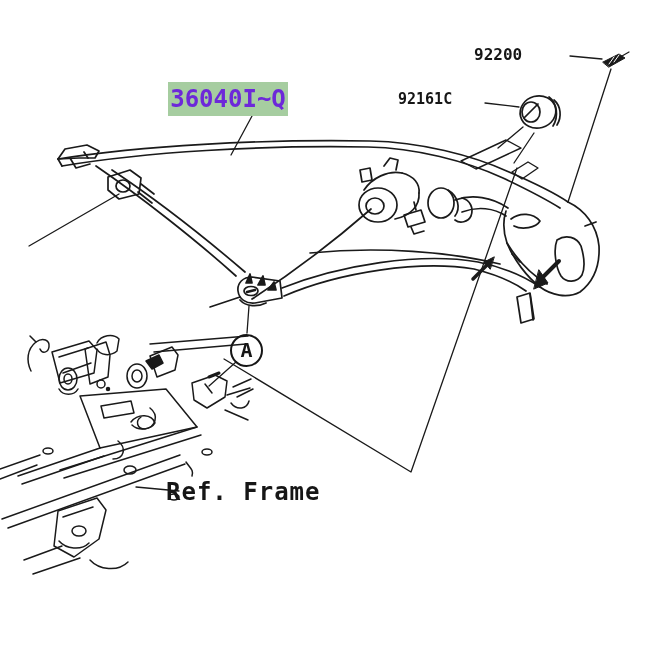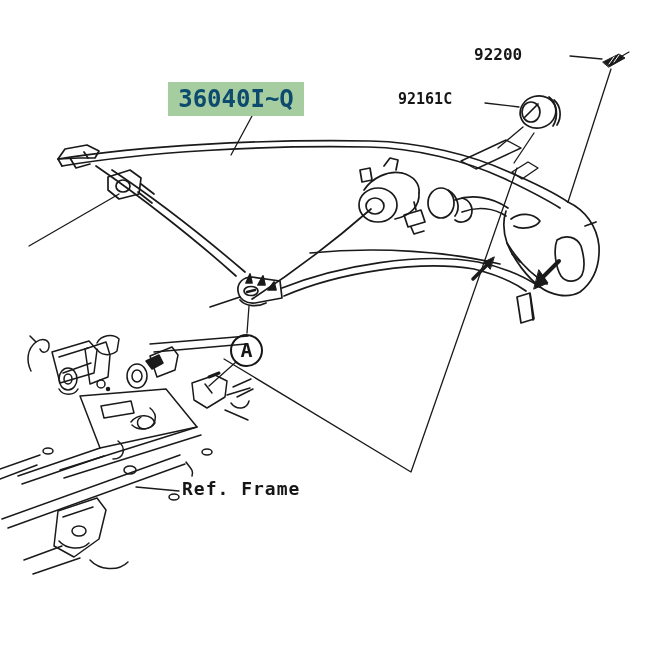--- a/index.html
+++ b/index.html
@@ -1,24 +1,24 @@
 <!DOCTYPE html>
 <html><head>
 <meta charset="utf-8">
 <style>
   html,body{margin:0;padding:0;background:#ffffff;}
   .stage{position:relative;width:660px;height:660px;background:#ffffff;overflow:hidden;
          font-family:"DejaVu Sans Mono", monospace;}
   .stage svg{position:absolute;left:0;top:0;}
   .plabel{position:absolute;font-weight:bold;color:#161616;white-space:nowrap;line-height:1;}
-  .lbl-main{left:168px;top:82px;width:136px;height:34px;background:#a6cda0;
-            display:flex;align-items:center;justify-content:center;font-size:24px;color:#0c4a6e;}
+  .lbl-main{left:168px;top:82px;width:120px;height:34px;background:#a6cda0;
+            display:flex;align-items:center;justify-content:center;font-size:24px;color:#6d28d9;}
   .lbl-grommet{left:398px;top:92px;font-size:15px;}
   .lbl-screw{left:474px;top:47px;font-size:16px;}
-  .lbl-frame{left:182px;top:480px;font-size:18px;letter-spacing:1px;}
+  .lbl-frame{left:166px;top:480px;font-size:24px;letter-spacing:1px;}
   .a-marker{position:absolute;left:230px;top:334px;width:29px;height:29px;border:2px solid #161616;
             border-radius:50%;text-align:center;font-size:20px;font-weight:bold;color:#161616;
             line-height:29px;background:#ffffff00;}
 </style>
 </head>
 <body>
 
 <div class="stage">
 
 <svg width="660" height="660" viewBox="0 0 660 660">

